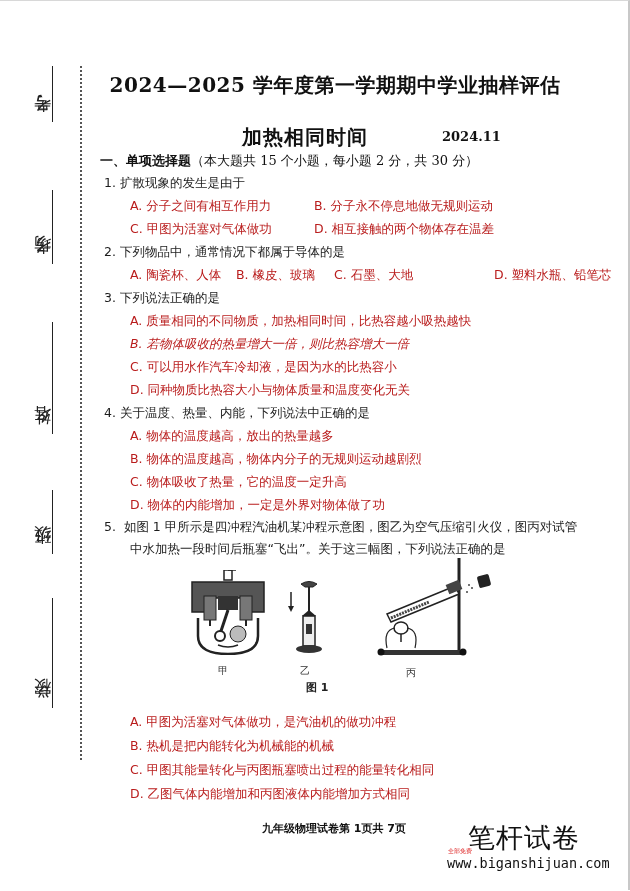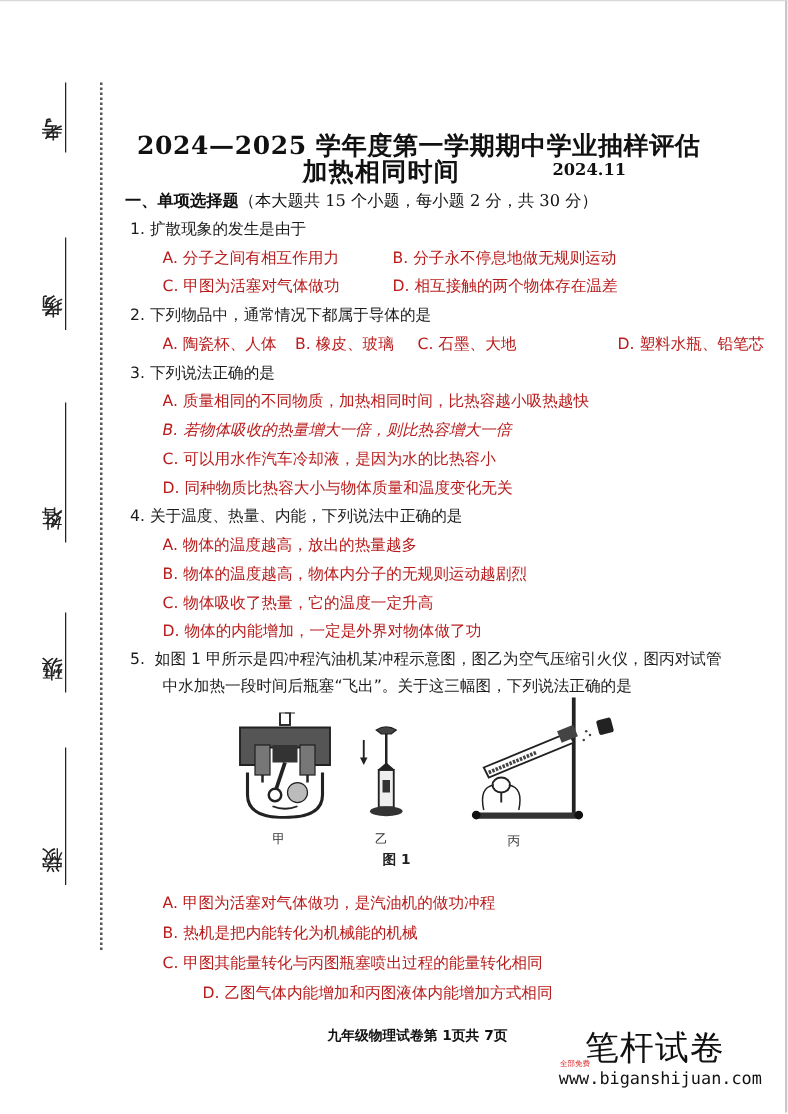--- a/index.html
+++ b/index.html
@@ -28,21 +28,21 @@
     writing-mode: vertical-rl; transform: rotate(180deg);
     font-family: "DejaVu Sans", sans-serif; font-size: 17px; color: #222;
     letter-spacing: 2px;
   }
   .margin-underline {
     width: 0; border-left: 1.6px solid #222; margin-left: 22px;
   }
   
   .title {
     position: absolute; left: 100px; width: 470px; top: 72px; text-align: center;
-    font-weight: bold; font-size: 20px; letter-spacing: 0.5px; color: #111; margin-top: 31px;
+    font-weight: bold; font-size: 20px; letter-spacing: 0.5px; color: #111;
   }
   .subtitle {
     position: absolute; left: 242px; top: 124px;
     font-weight: bold; font-size: 20px; color: #111; letter-spacing: 1px;
   }
   .date {
     position: absolute; left: 442px; top: 129px;
     font-weight: bold; font-size: 13px; color: #111;
   }
   .section {
@@ -215,19 +215,19 @@
   <path d="M32 94 Q28 76 40 74" fill="none" stroke="#222" stroke-width="1.2"></path>
   <path d="M60 94 Q64 76 52 74" fill="none" stroke="#222" stroke-width="1.2"></path>
 </svg>
 <span class="fig-cap" style="left:406px; top:666px;">丙</span>
 
 <div class="fig-title">图 1</div>
 
 <div class="opt" style="left:130px; top:714px;"><span>A.</span> <span>甲图为活塞对气体做功，是汽油机的做功冲程</span></div>
 <div class="opt" style="left:130px; top:738px;"><span>B.</span> <span>热机是把内能转化为机械能的机械</span></div>
 <div class="opt" style="left:130px; top:762px;"><span>C.</span> <span>甲图其能量转化与丙图瓶塞喷出过程的能量转化相同</span></div>
-<div class="opt" style="left:130px; top:786px;margin-left:32px;"><span>D.</span> <span>乙图气体内能增加和丙图液体内能增加方式相同</span></div>
+<div class="opt" style="left:130px; top:786px;"><span>D.</span> <span>乙图气体内能增加和丙图液体内能增加方式相同</span></div>
 
 <div class="footer">九年级物理试卷第 1页共 7页</div>
 
 <div class="wm-title">笔杆试卷</div>
 <div class="wm-free">全部免费</div>
 <div class="wm-url">www.biganshijuan.com</div>
 
 </body></html>

